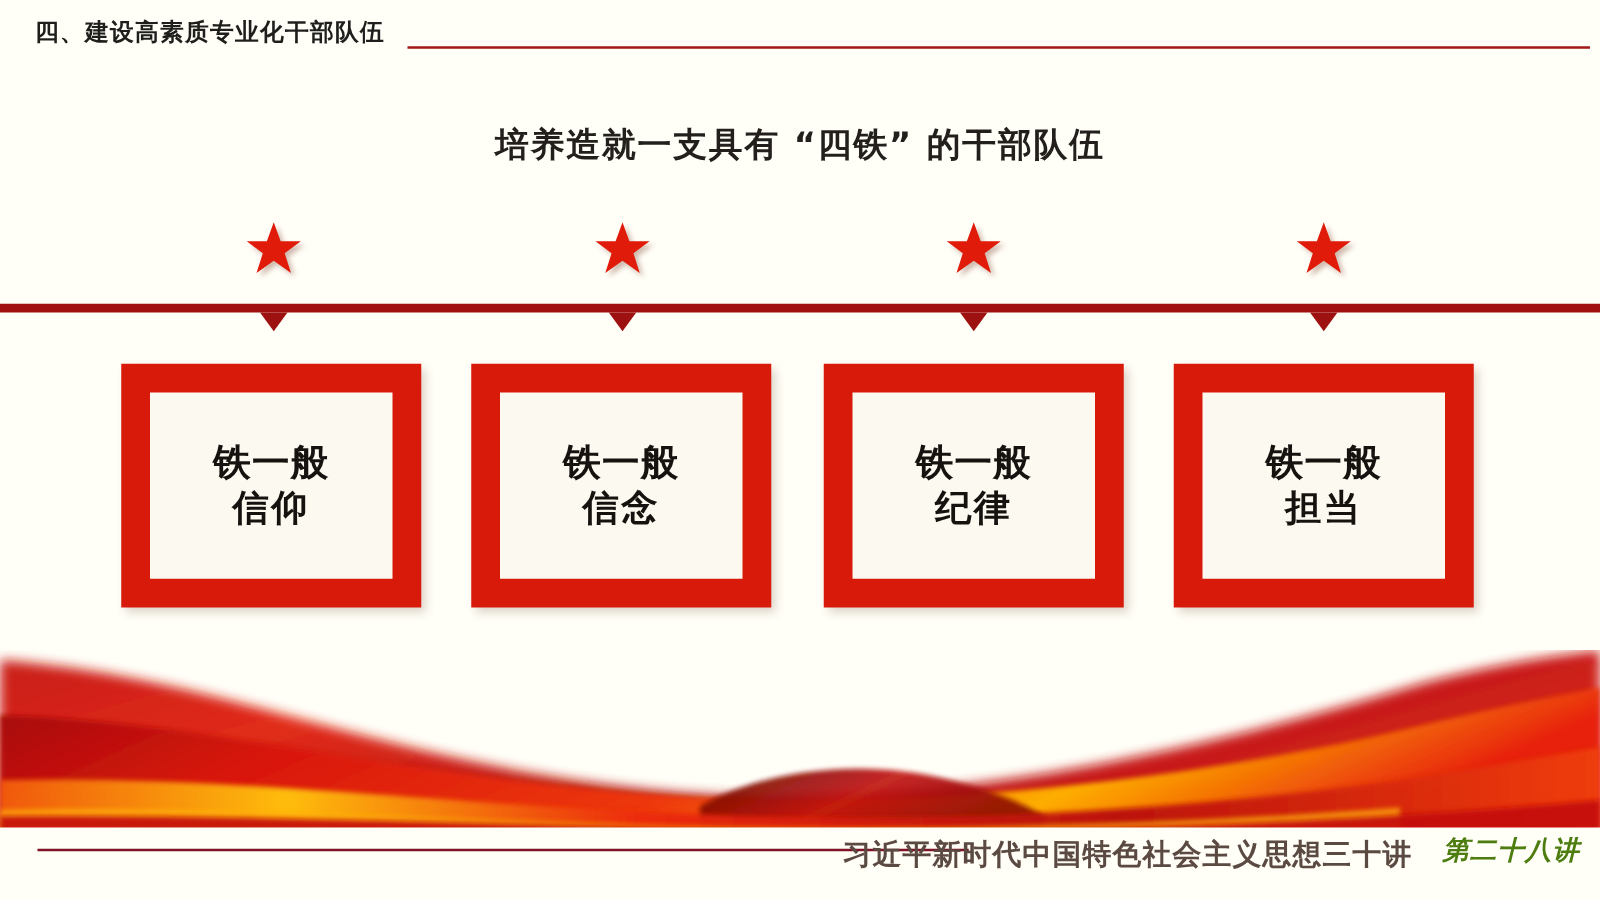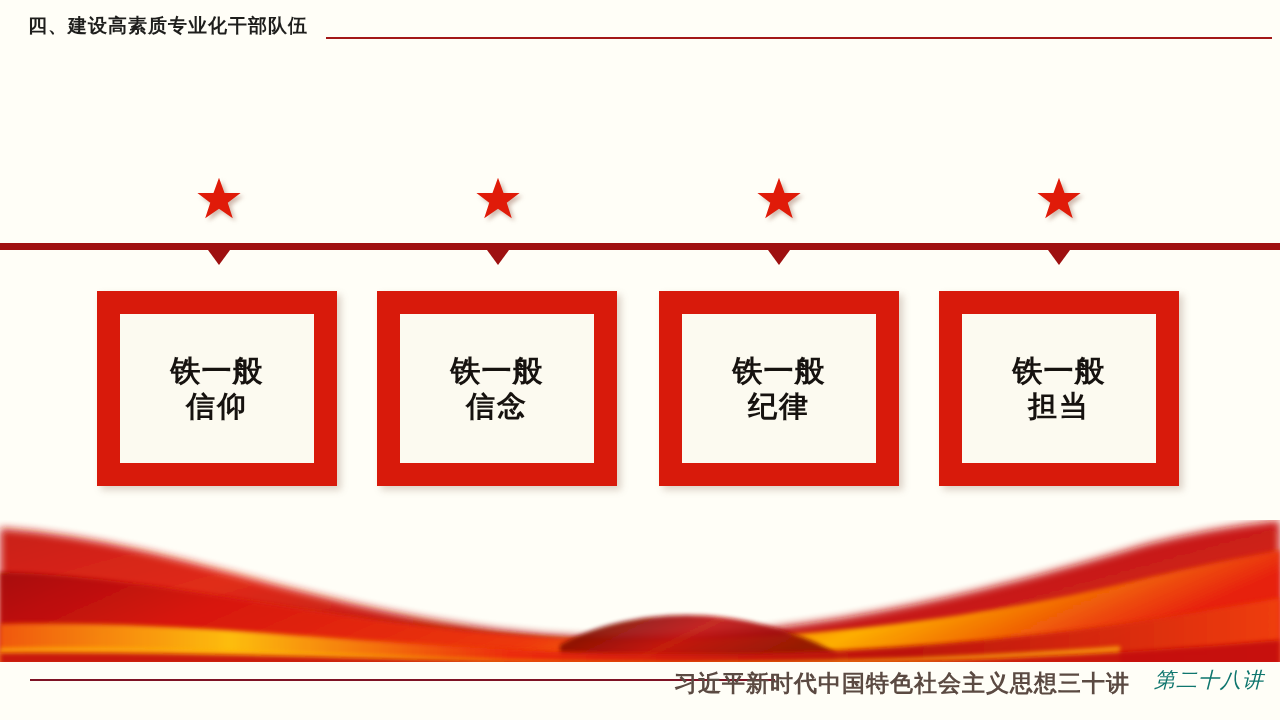--- a/index.html
+++ b/index.html
@@ -159,38 +159,39 @@
     font-weight:bold;
     color:#5B4A42;
     letter-spacing:1px;
     white-space:nowrap;
     font-family:"DejaVu Sans","Liberation Sans",sans-serif;
   }
   .footer-lecture {
     position:absolute;
     right:16px; top:4px;
     font-size:21px;
-    font-weight:normal;
-    color:#0f766e;
+    font-weight:bold;
+    color:#4d7c0f;
     letter-spacing:1px;
     white-space:nowrap;
     font-family:"DejaVu Serif","Liberation Serif",serif;
     font-style:italic;
   }
 </style>
 </head>
 <body>
 
 <div class="slide">
 
   <div class="section-header">
     <span class="section-header-text">四、建设高素质专业化干部队伍</span>
     <span class="section-header-rule"></span>
   </div>
 
+  <div class="main-title">培养造就一支具有 “四铁” 的干部队伍</div>
 
   <div class="connector-rule"></div>
 
   <div class="markers-layer">
     <div class="marker" style="left:219px">
       <span class="star-icon">
         <svg viewBox="0 0 100 100">
             <polygon points="50,4 62,37 97,37 69,58 80,92 50,71 20,92 31,58 3,37 38,37" fill="currentColor"></polygon>
           </svg>
       </span>

